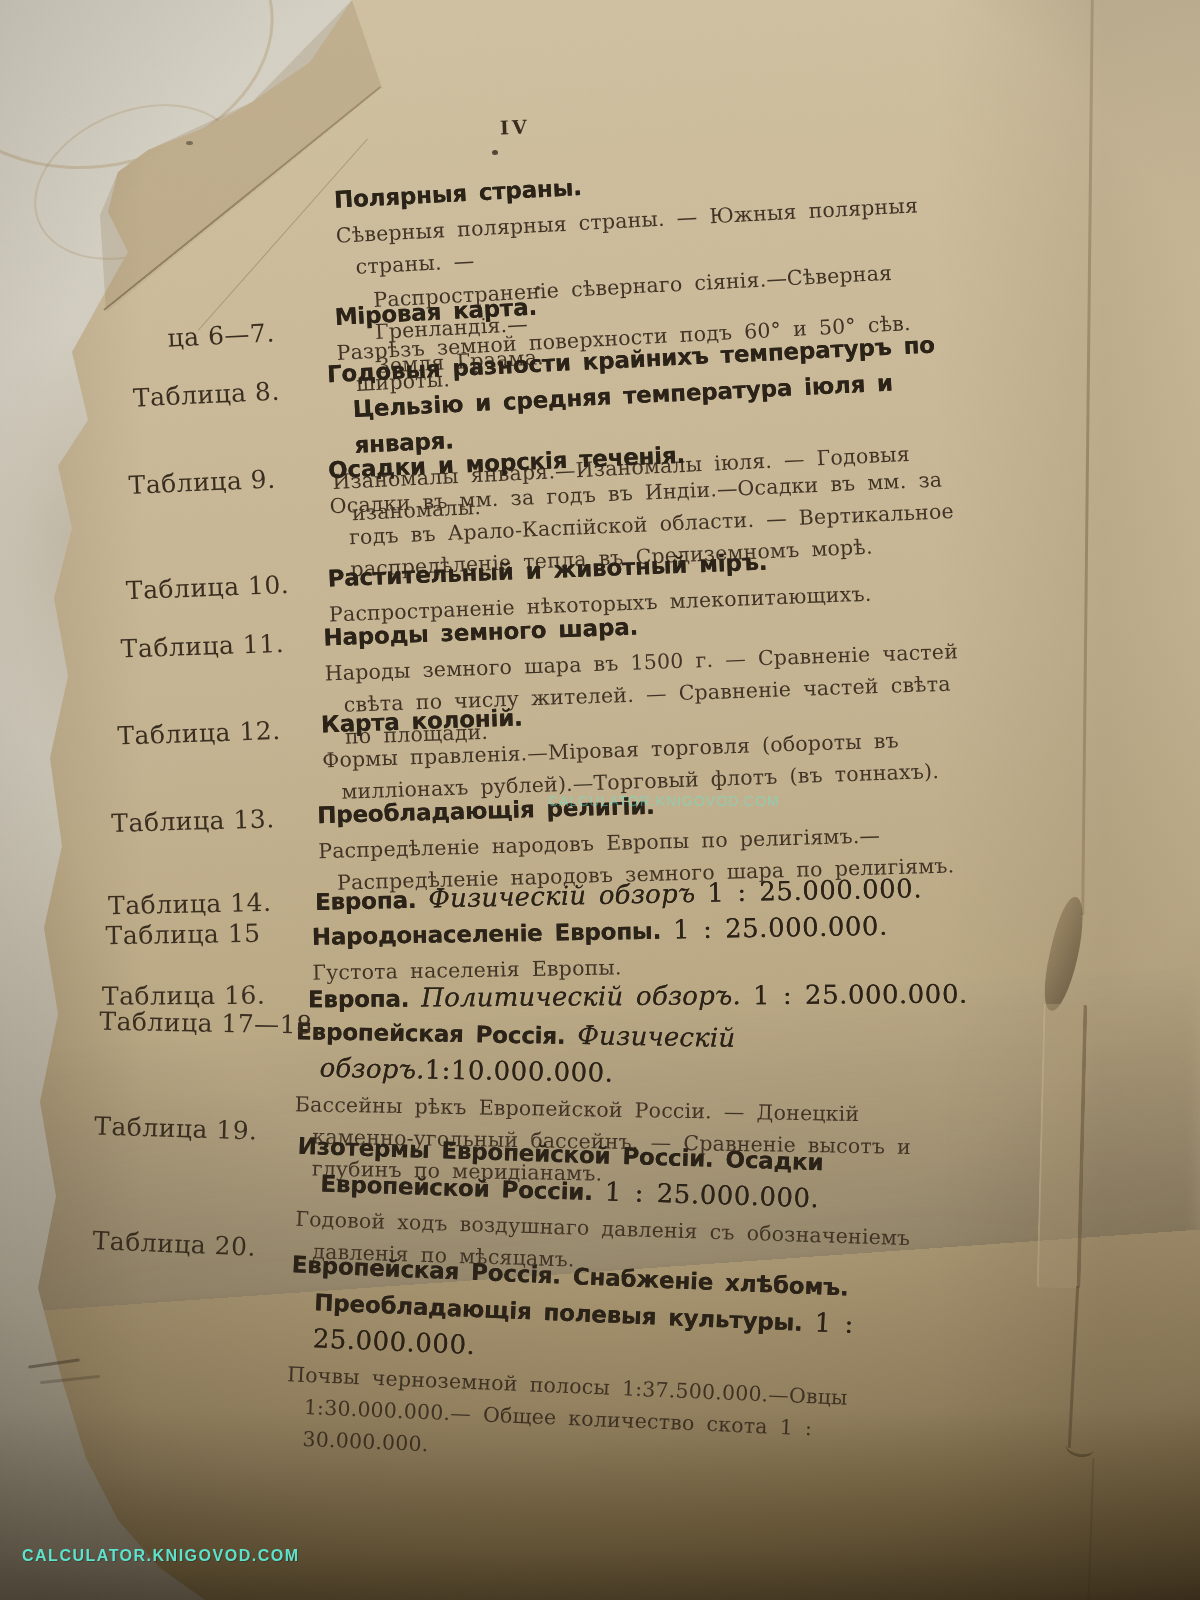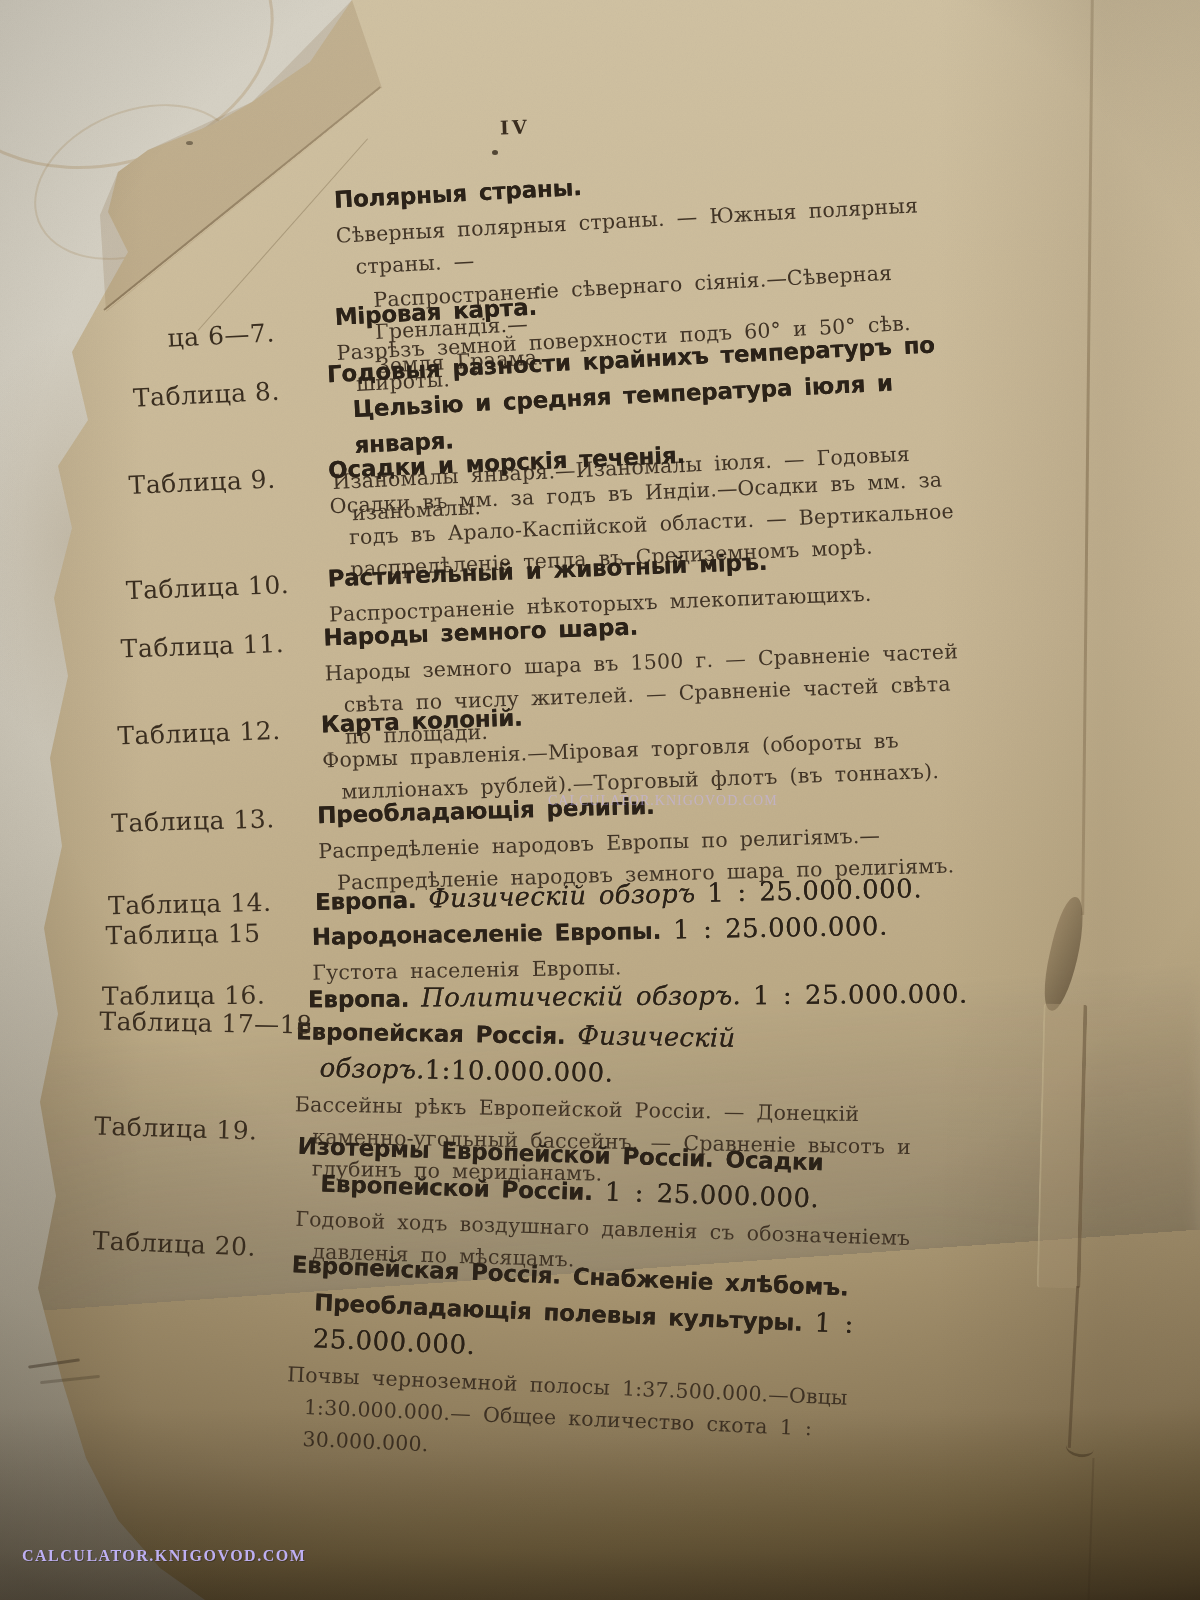--- a/index.html
+++ b/index.html
@@ -53,21 +53,21 @@
     letter-spacing:3px;color:#3a2d1f;transform:rotate(-2deg);}
   .entry{position:absolute;color:#382c1f;}
   .entry .label{position:absolute;white-space:nowrap;font-size:25px;letter-spacing:.5px;color:#3a2e20;}
   .title{font-family:"DejaVu Sans",sans-serif;font-weight:bold;font-size:23px;line-height:36px;
     letter-spacing:-.2px;word-spacing:.18em;color:#2b2218;text-shadow:0 0 .6px rgba(43,34,24,.9);
     padding-left:24px;text-indent:-24px;}
   .title .ti{font-family:"DejaVu Serif",serif;font-weight:500;font-style:italic;font-size:26px;letter-spacing:.2px;}
   .title .ts{font-family:"DejaVu Serif",serif;font-weight:500;font-size:26px;letter-spacing:.5px;}
   .detail{font-size:20.5px;line-height:32px;letter-spacing:.2px;word-spacing:.26em;
     color:#41342     6;color:#413426;padding-left:18px;text-indent:-18px;margin-top:2px;}
-  .wm{position:absolute;font-family:Liberation Serif, serif;color:#c4b5fd;white-space:nowrap;}
+  .wm{position:absolute;font-family:Liberation Sans, sans-serif;color:#5eead4;white-space:nowrap;}
   .wm.center{left:548px;top:793px;font-size:14px;letter-spacing:1px;opacity:.48;}
   .wm.bottom{left:22px;top:1547px;font-size:16px;font-weight:bold;letter-spacing:1.5px;opacity:.95;
     text-shadow:1px 1px 0 rgba(0,0,0,.25);}
 </style>
 </head>
 <body>
 
 <div class="shot">
 
   <div class="under"></div>

